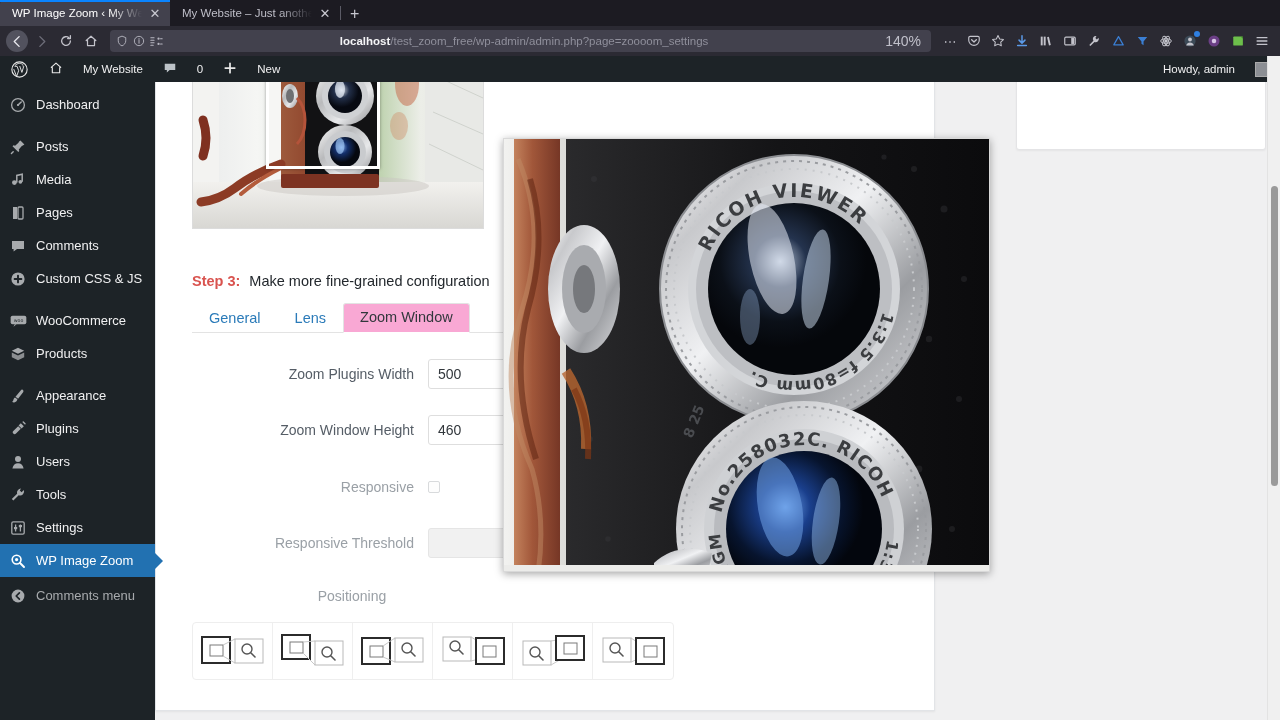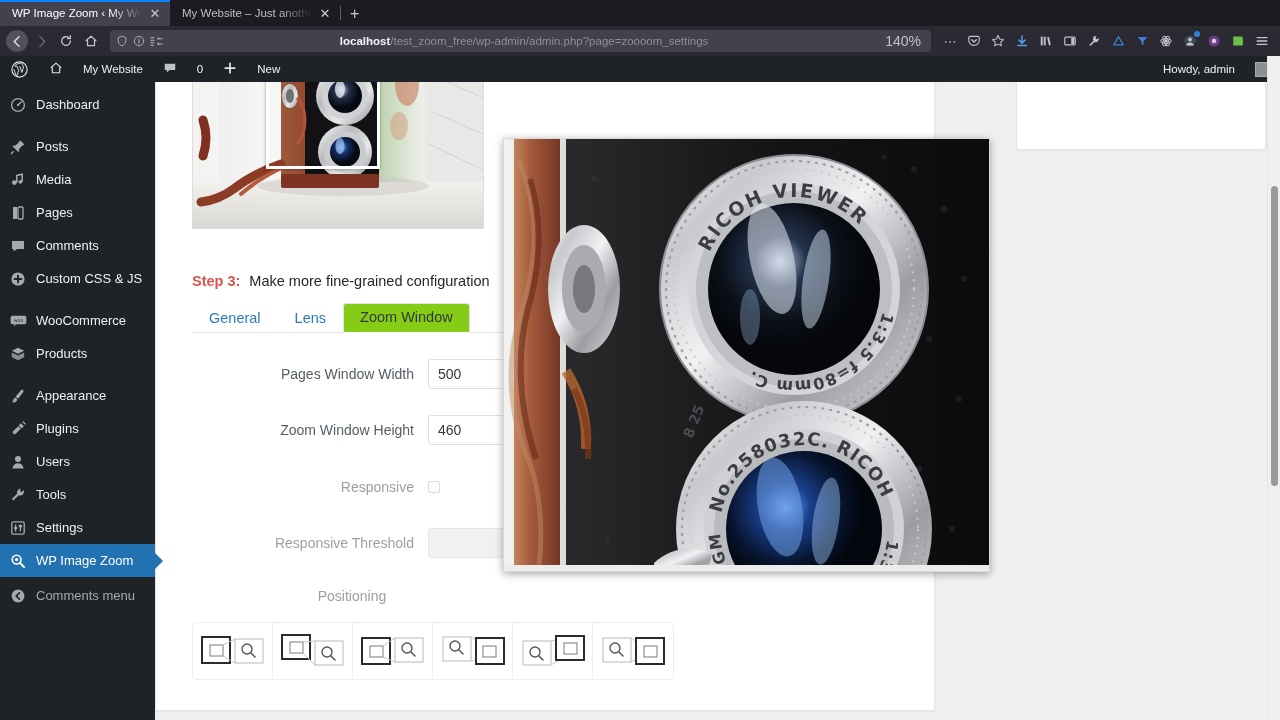--- a/index.html
+++ b/index.html
@@ -155,21 +155,21 @@
   .step-label { color: #d9534f; font-weight: 700; }
 
   .tabs-row {
     margin-top: 14px; display: flex; align-items: flex-end;
     border-bottom: 1px solid #e3e3e3; padding-left: 0px; height: 30px;
   }
   .tab-link {
     font-size: 14.5px; color: #2b7bb9; padding: 4px 17px 6px;
   }
   .tab-link.active {
-    color: #32373c; background: #84cc16;
+    color: #32373c; background: #f9a8d4;
     border: 1px solid #e3e3e3; border-bottom-color: #ffffff;
     border-radius: 3px 3px 0 0; margin-bottom: -1px;
     padding: 5px 16px 7px;
   }
 
   .form-row {
     display: flex; align-items: center; gap: 14px;
     margin-top: 26px; padding-left: 0px;
   }
   .form-label {
@@ -665,21 +665,21 @@
             <span>Make more fine-grained configuration</span>
           </div>
 
           <div class="tabs-row">
             <div class="tab-link">General</div>
             <div class="tab-link">Lens</div>
             <div class="tab-link active">Zoom Window</div>
           </div>
 
           <div class="form-row">
-            <div class="form-label">Pages Window Width</div>
+            <div class="form-label">Zoom Plugins Width</div>
             <input class="txt-input" type="text" value="500" style="">
           </div>
 
           <div class="form-row">
             <div class="form-label">Zoom Window Height</div>
             <input class="txt-input" type="text" value="460" style="">
           </div>
 
           <div class="form-row" style="margin-top:34px;">
             <div class="form-label light">Responsive</div>

